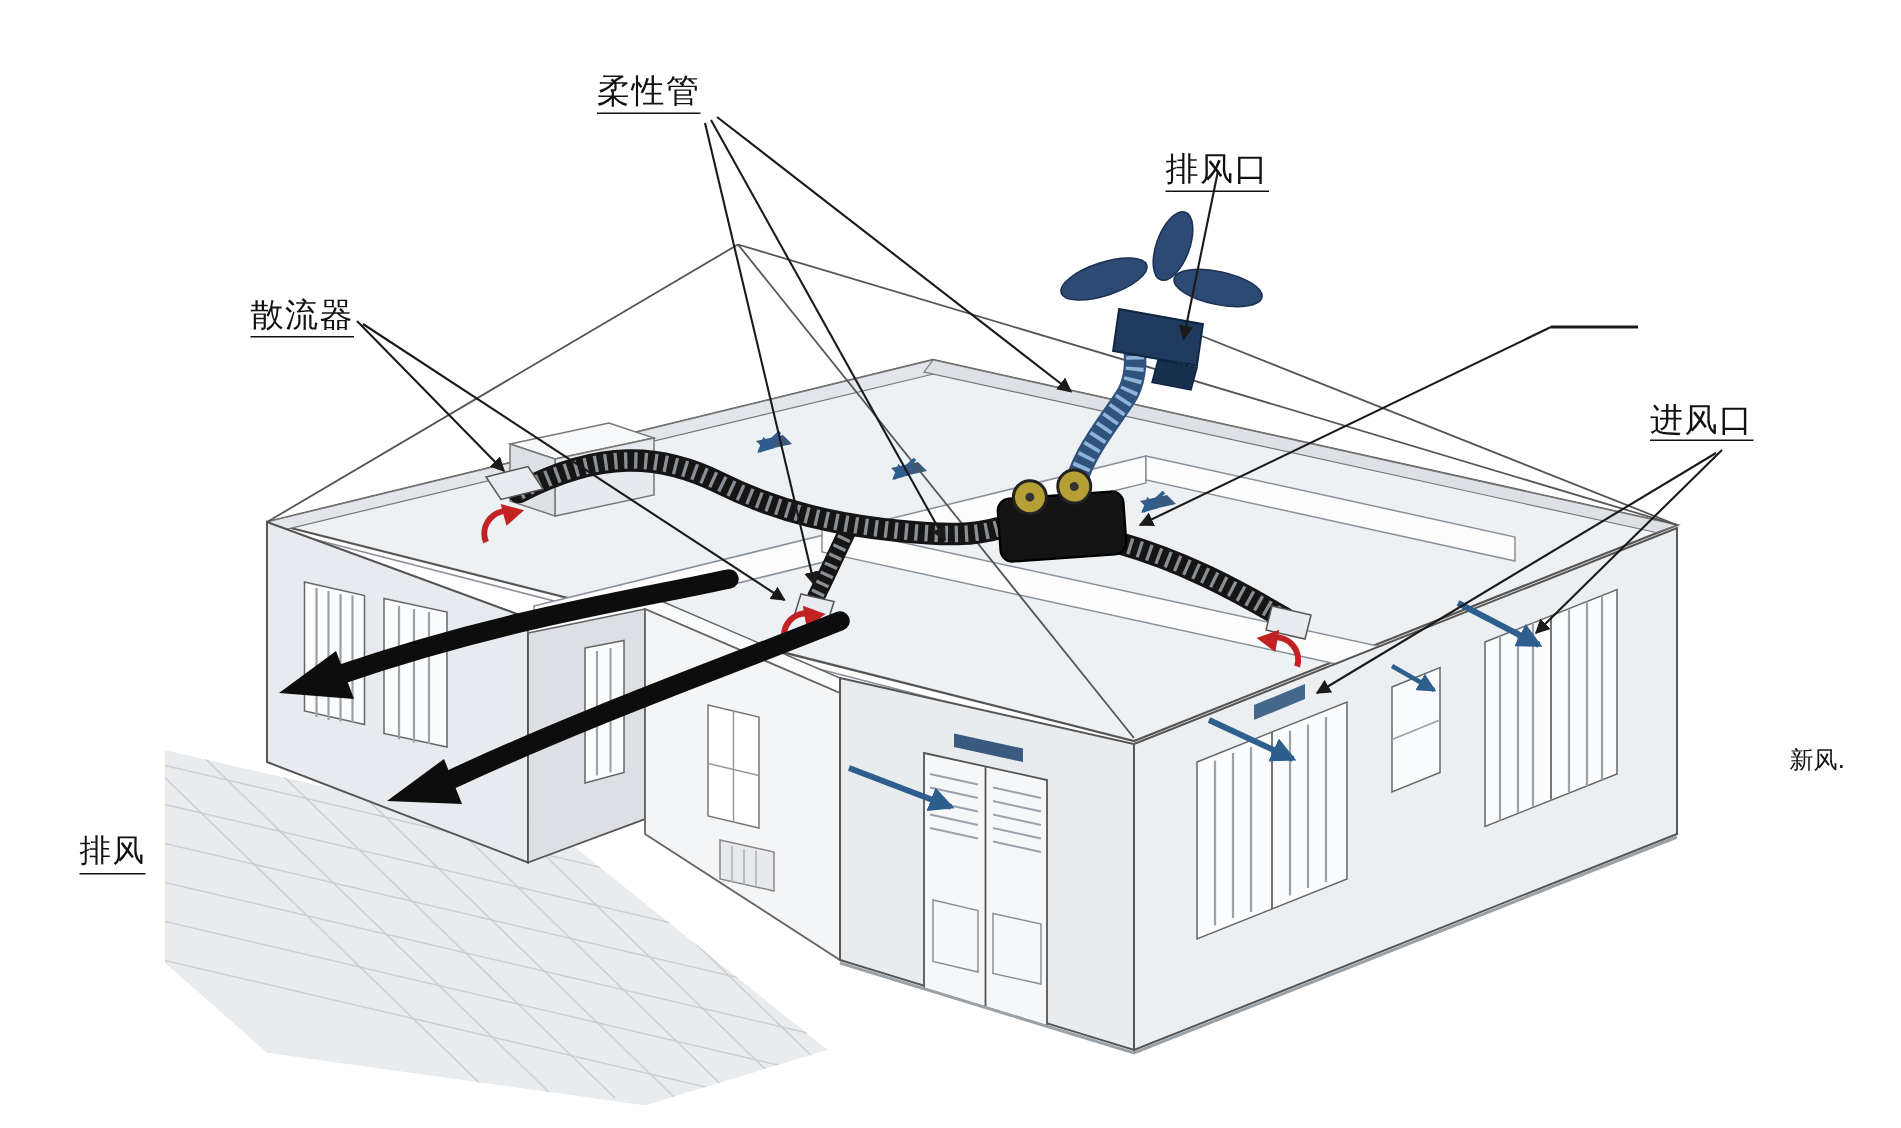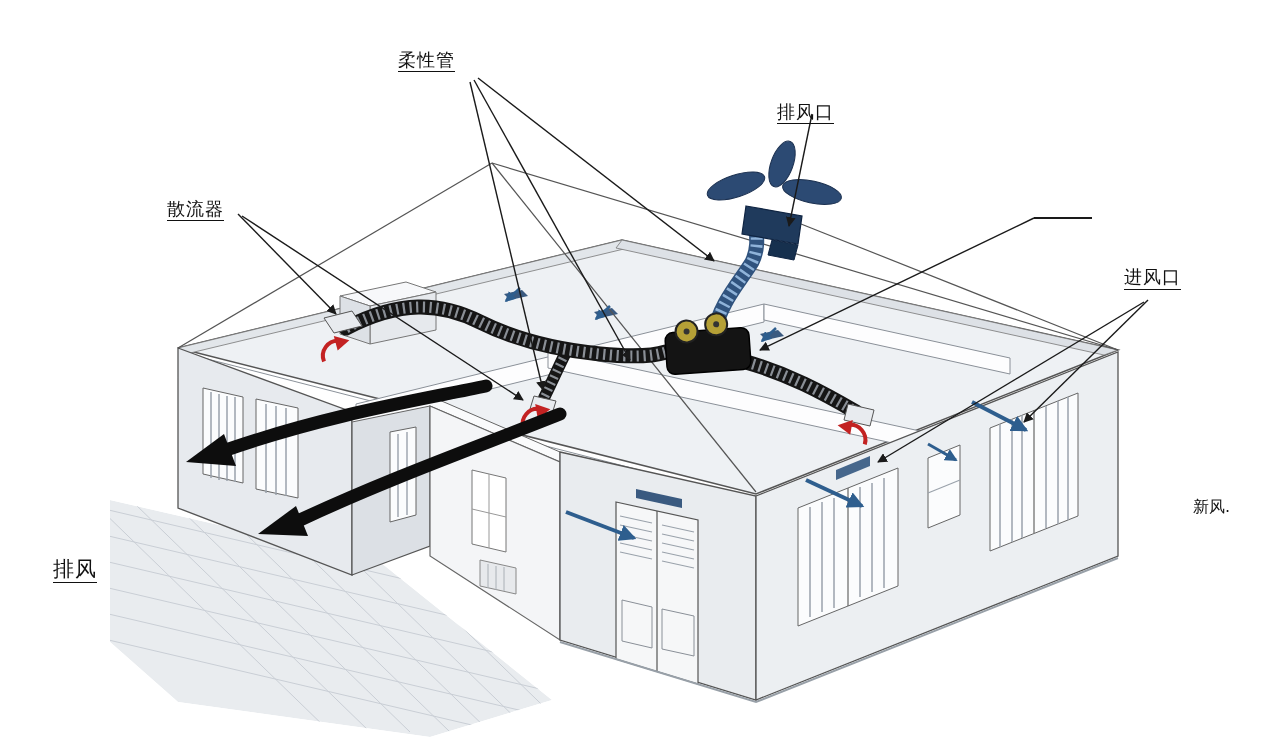--- a/index.html
+++ b/index.html
@@ -7,29 +7,29 @@
     position:relative;
     width:1267px;height:752px;
     background:#ffffff;
     overflow:hidden;
     font-family:"DejaVu Sans","Liberation Sans",sans-serif;
   }
   .stage svg{position:absolute;left:0;top:0;}
   .diagram-label{
     position:absolute;
     color:#111;
-    font-size:18px;
+    font-size:22px;
     letter-spacing:1px;
     border-bottom:1.5px solid #111;
     padding-bottom:1px;
     white-space:nowrap;
     line-height:1.1;
   }
   .diagram-label.no-underline{border-bottom:none;}
-  .diagram-label.big{font-size:21px;}
+  .diagram-label.big{font-size:21px;font-family:Liberation Mono, monospace;}
   .diagram-label.small{font-size:16px;letter-spacing:0;}
 </style>
 </head>
 <body>
 
 <div class="stage">
 
 <svg width="1267" height="752" viewBox="0 0 1267 752">
   <defs>
     <marker id="arr" viewBox="0 0 10 10" refX="9" refY="5" markerWidth="7" markerHeight="7" orient="auto-start-reverse">
@@ -275,19 +275,19 @@
     <line x1="1034" y1="218" x2="1092" y2="218" stroke-width="2"></line>
   </g>
 </svg>
 
 <div class="diagram-label" style="left:398px;top:50px;">柔性管</div>
 
 <div class="diagram-label" style="left:777px;top:102px;">排风口</div>
 
 <div class="diagram-label" style="left:167px;top:199px;">散流器</div>
 
-<div class="diagram-label" style="left:1124px;top:268px;font-family:Liberation Serif, serif;">进风口</div>
+<div class="diagram-label" style="left:1100px;top:268px;font-family:Liberation Serif, serif;">进风口</div>
 
 <div class="diagram-label big" style="left:53px;top:558px;">排风</div>
 
 <div class="diagram-label small no-underline" style="left:1193px;top:498px;">新风.</div>
 
 </div>
 
 </body></html>

